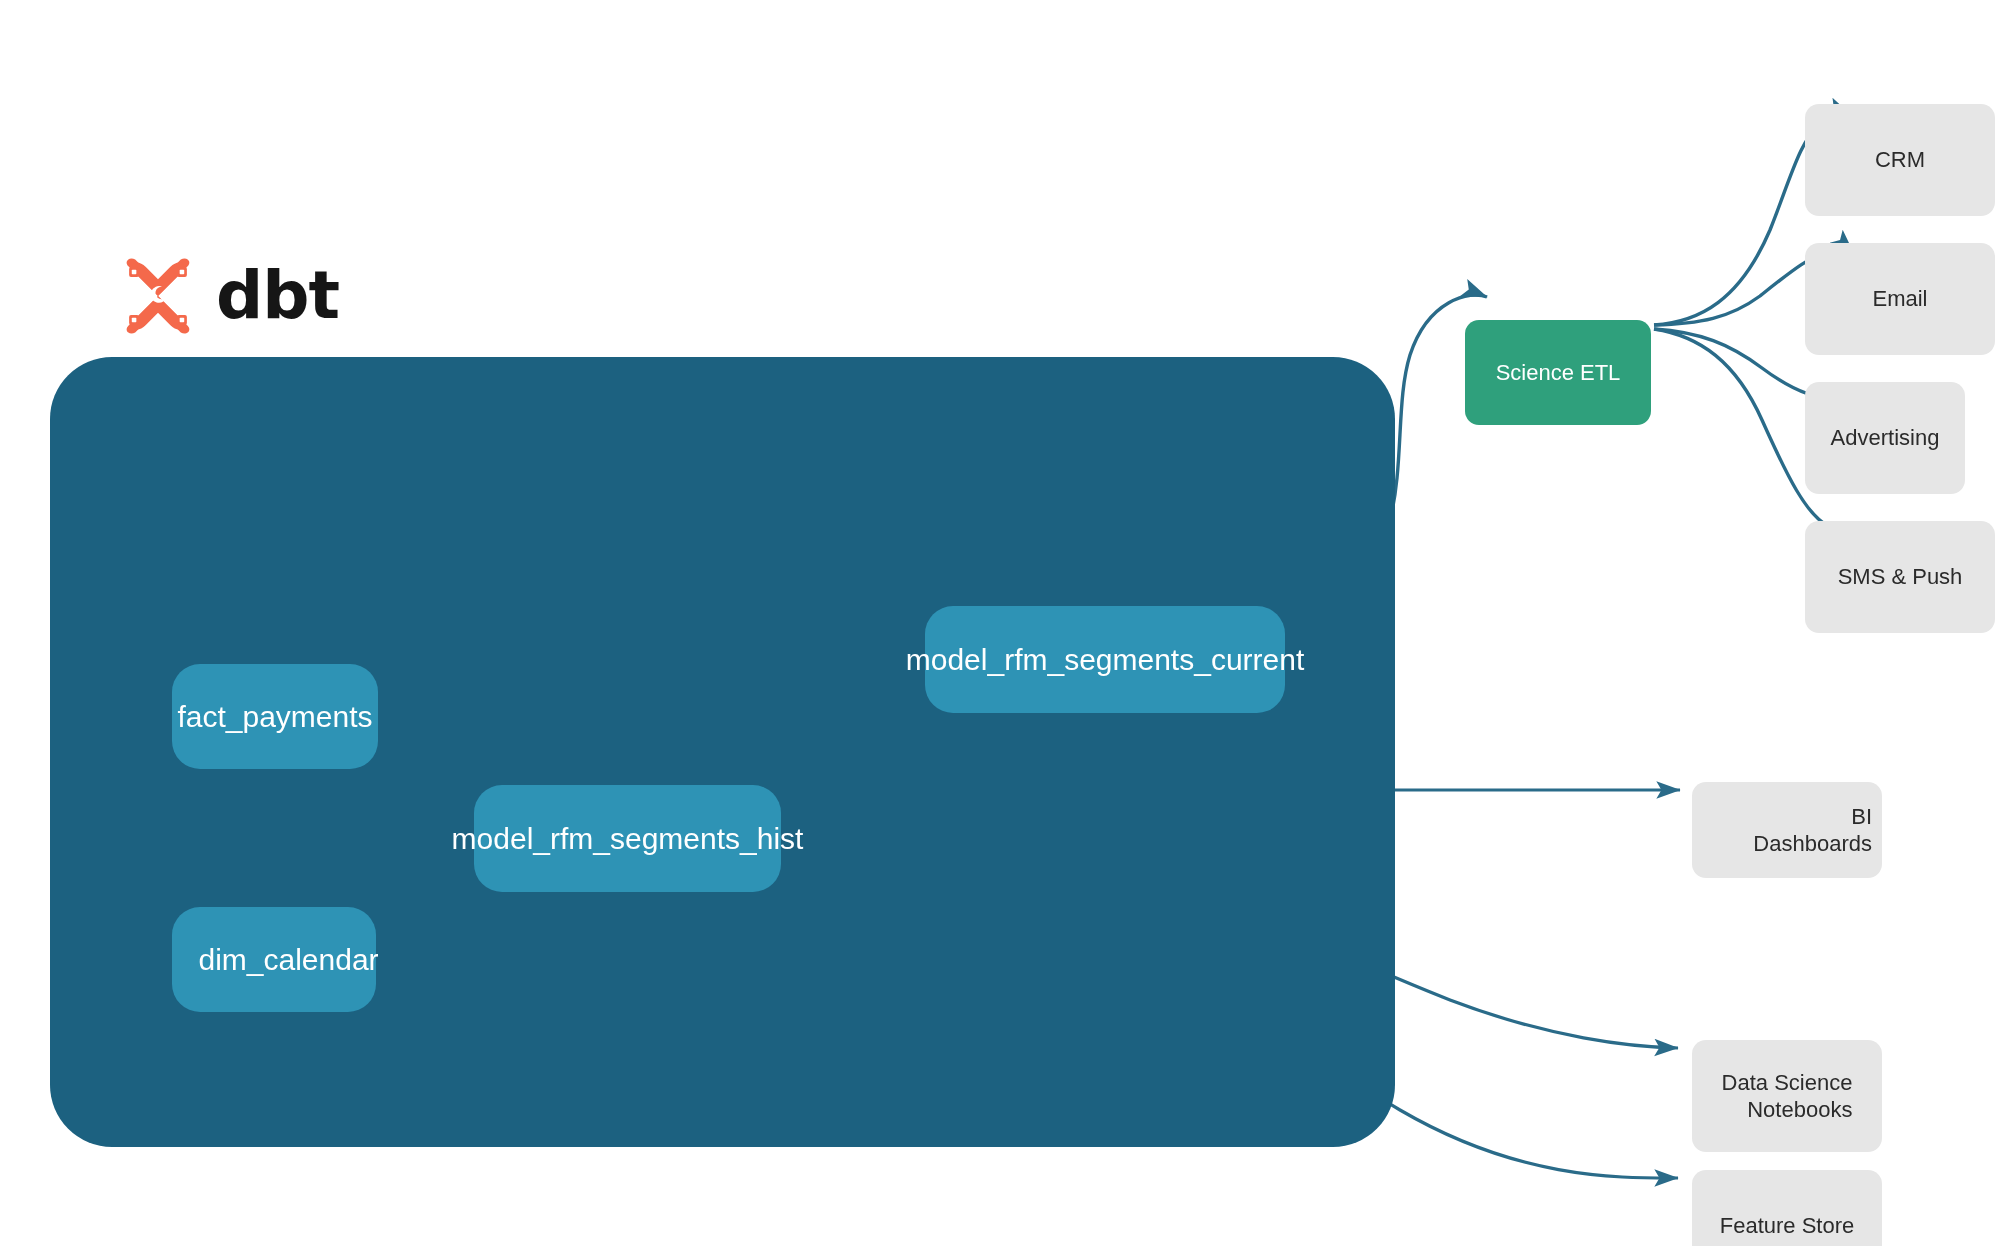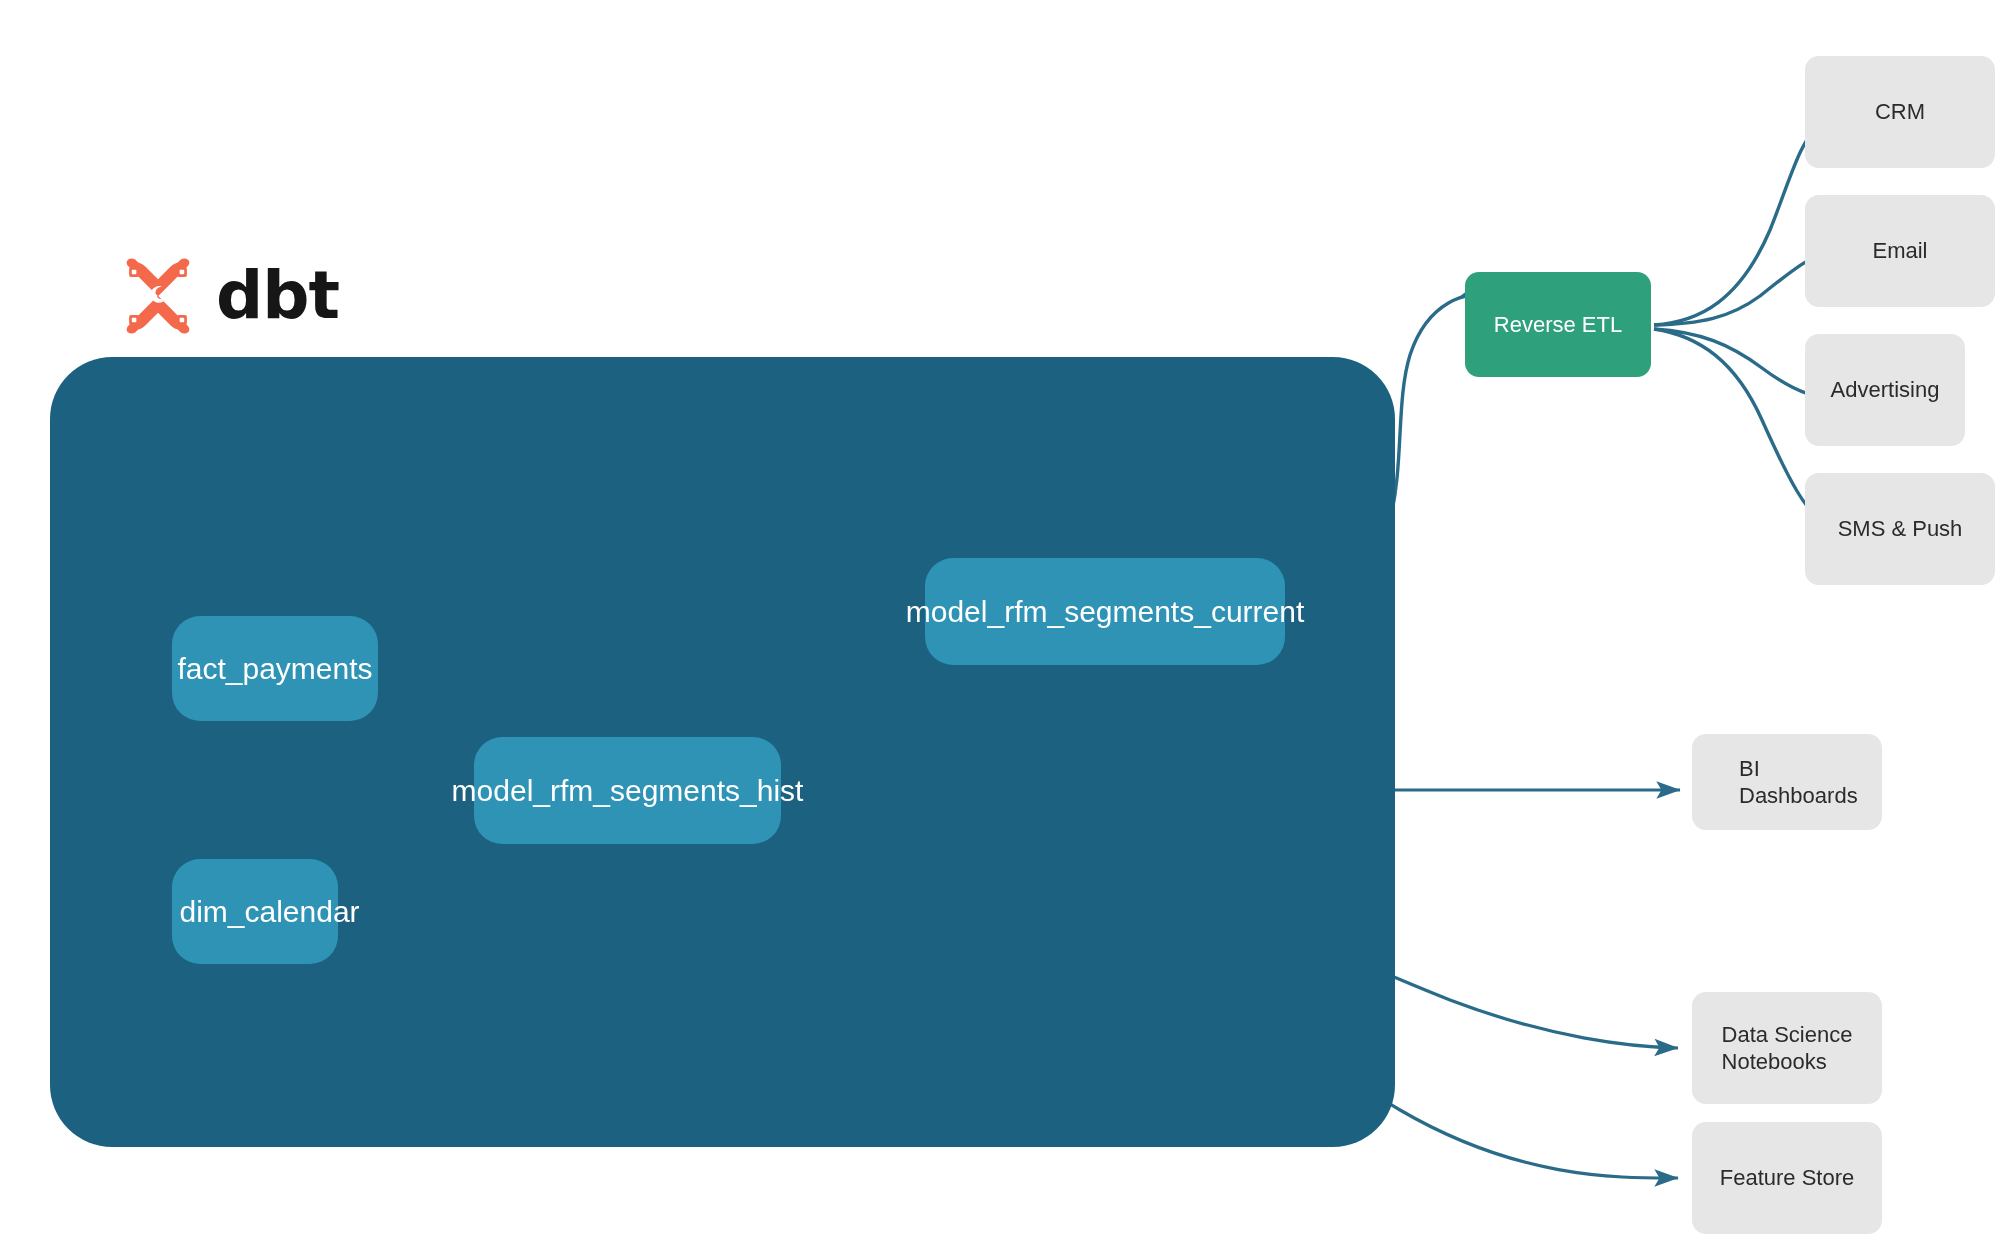--- a/index.html
+++ b/index.html
@@ -27,22 +27,23 @@
     width: 2000px;
     height: 1246px;
     overflow: visible;
   }
   .node {
     position: absolute;
     box-sizing: border-box;
     display: flex;
     align-items: center;
     justify-content: center;
-    text-align: left;
+    text-align: right;
     line-height: 1.25;
+    margin-top: 48px;
   }
   
   #dbt-container {
     position: absolute;
     left: 50px;
     top: 357px;
     width: 1345px;
     height: 790px;
     background: #1C6180;
     border-radius: 62px;
@@ -179,34 +180,34 @@
         <path d="M56 38 A11 11 0 1 0 62 50 A8.2 8.2 0 1 1 56 38 Z" fill="#FFFFFF"></path>
       </svg>
     </span>
     <span class="wordmark">dbt</span>
   </div>
 
   <div class="node model-node" style="left:172px; top:616px; width:206px; height:105px;">
     <span>fact_payments</span>
   </div>
 
-  <div class="node model-node" style="left:172px; top:859px; width:166px; height:105px;padding-left:47px;">
+  <div class="node model-node" style="left:172px; top:859px; width:204px; height:105px;padding-left:47px;">
     <span>dim_calendar</span>
   </div>
 
   <div class="node model-node" style="left:474px; top:737px; width:307px; height:107px;">
     <span>model_rfm_segments_hist</span>
   </div>
 
   <div class="node model-node" style="left:925px; top:558px; width:360px; height:107px;">
     <span>model_rfm_segments_current</span>
   </div>
 
   <div class="node" id="node-reverse-etl">
-    <span>Reverse ETL</span>
+    <span>Science ETL</span>
   </div>
 
   <div class="node dest-node" style="left:1805px; top:56px; width:190px; height:112px;">
     <span>CRM</span>
   </div>
 
   <div class="node dest-node" style="left:1805px; top:195px; width:190px; height:112px;">
     <span>Email</span>
   </div>
 

